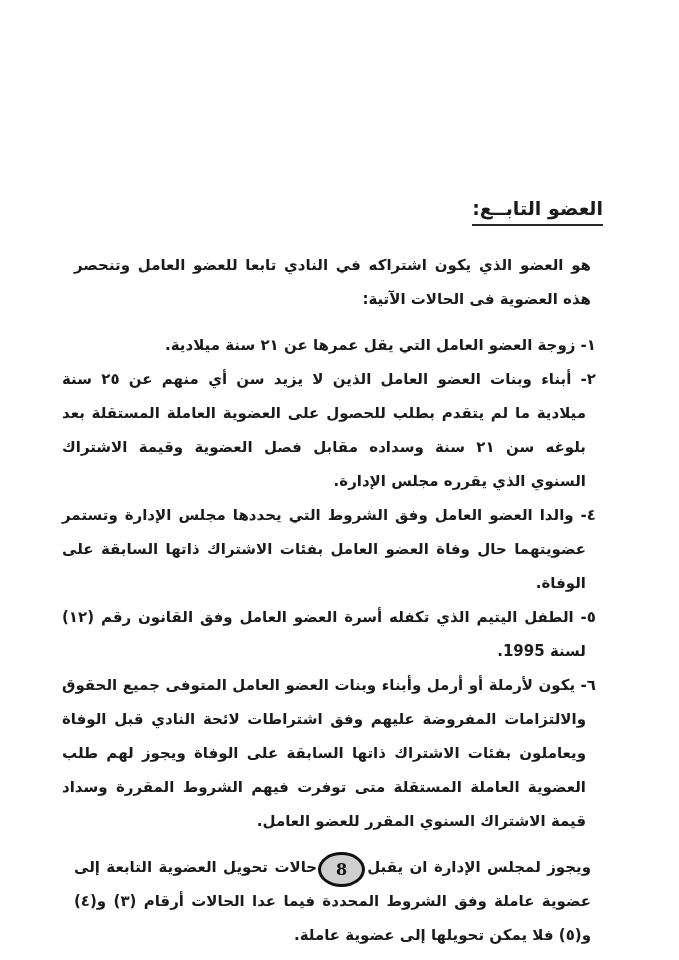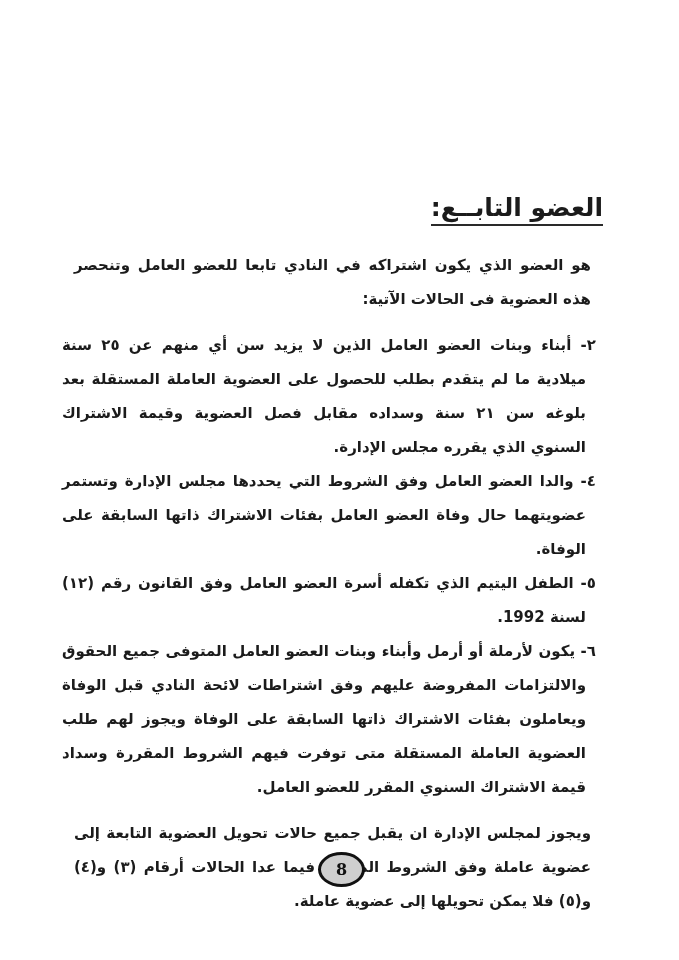--- a/index.html
+++ b/index.html
@@ -19,21 +19,21 @@
   }
   .content {
     position: absolute;
     top: 193px;
     right: 76px;
     left: 62px;
   }
   .title {
     display: inline-block;
     margin: 0 0 10px 0;
-    font-size: 25px;
+    font-size: 19px;
     font-weight: 700;
     line-height: 30px;
     border-bottom: 2px solid #2a2a2a;
     padding-bottom: 1px;
   }
   .body-text {
     font-size: 15px;
     font-weight: 700;
     line-height: 34px;
     text-align: justify;
@@ -77,23 +77,24 @@
 
   <div class="content">
 
     <h1 class="title">العضو التابــع:</h1>
 
     <div class="body-text">
 
       <p class="para">هو العضو الذي يكون اشتراكه في النادي تابعا للعضو العامل وتنحصر هذه العضوية فى الحالات الآتية:</p>
 
       <ol class="items">
+        <li class="item">١- زوجة العضو العامل التي يقل عمرها عن ٢١ سنة ميلادية.</li>
         <li class="item">٢- أبناء وبنات العضو العامل الذين لا يزيد سن أي منهم عن ٢٥ سنة ميلادية ما لم يتقدم بطلب للحصول على العضوية العاملة المستقلة بعد بلوغه سن ٢١ سنة وسداده مقابل فصل العضوية وقيمة الاشتراك السنوي الذي يقرره مجلس الإدارة.</li>
         <li class="item">٤- والدا العضو العامل وفق الشروط التي يحددها مجلس الإدارة وتستمر عضويتهما حال وفاة العضو العامل بفئات الاشتراك ذاتها السابقة على الوفاة.</li>
-        <li class="item">٥- الطفل اليتيم الذي تكفله أسرة العضو العامل وفق القانون رقم (١٢) لسنة 1992.</li>
+        <li class="item">٥- الطفل اليتيم الذي تكفله أسرة العضو العامل وفق القانون رقم (١٢) لسنة 1995.</li>
         <li class="item">٦- يكون لأرملة أو أرمل وأبناء وبنات العضو العامل المتوفى جميع الحقوق والالتزامات المفروضة عليهم وفق اشتراطات لائحة النادي قبل الوفاة ويعاملون بفئات الاشتراك ذاتها السابقة على الوفاة ويجوز لهم طلب العضوية العاملة المستقلة متى توفرت فيهم الشروط المقررة وسداد قيمة الاشتراك السنوي المقرر للعضو العامل.</li>
       </ol>
 
       <p class="para">ويجوز لمجلس الإدارة ان يقبل جميع حالات تحويل العضوية التابعة إلى عضوية عاملة وفق الشروط المحددة فيما عدا الحالات أرقام (٣) و(٤) و(٥) فلا يمكن تحويلها إلى عضوية عاملة.</p>
 
     </div>
   </div>
 
   <div class="page-number-badge">
     <span>8</span>

